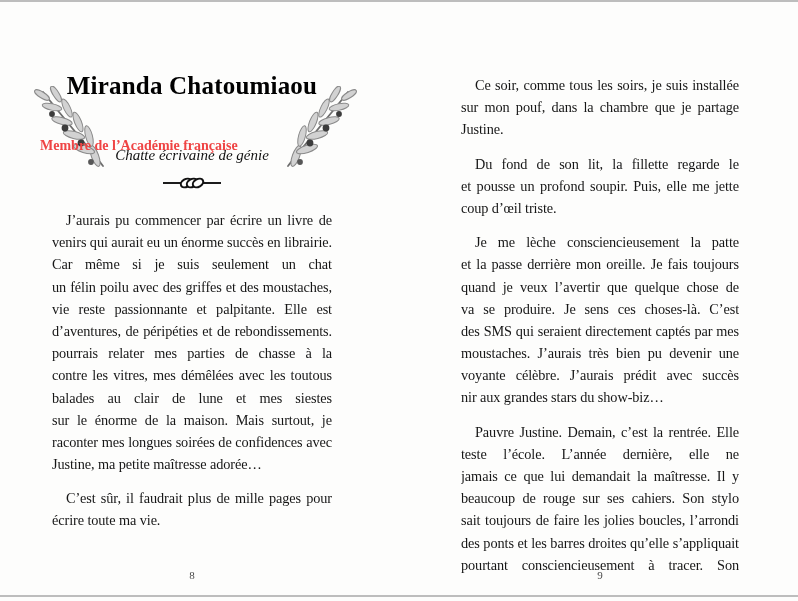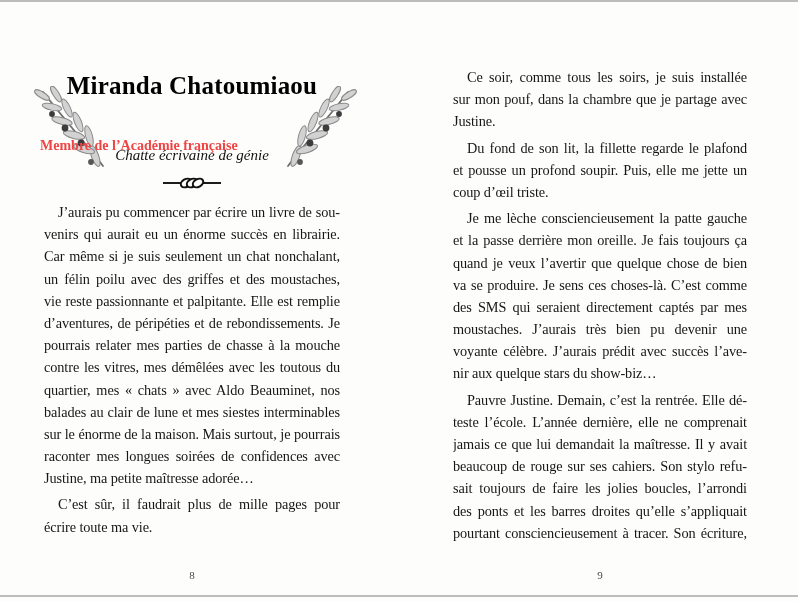--- a/index.html
+++ b/index.html
@@ -47,21 +47,21 @@
   .branch.left-side svg{transform:scaleX(-1);}
   .divider{position:absolute;top:176px;left:50%;transform:translateX(-50%);}
   
   .body{
     position:absolute;left:0;right:0;
     font-size:14.3px;letter-spacing:-0.1px;
     color:var(--text-color);
   }
   .page.left .body{top:197px;}
   .page.right .body{top:62px;}
-  .para{margin:4px;}
+  .para{margin:12px;}
   .line{
     height:22.2px;line-height:22.2px;
     text-align:justify;text-align-last:justify;
     overflow:hidden;white-space:normal;
   }
   .line.lastline{text-align-last:left;}
   .line.indent{text-indent:14px;}
   .pagenum{
     position:absolute;top:569px;left:0;right:0;
     text-align:center;font-size:11px;color:var(--page-number);
@@ -142,21 +142,20 @@
     <div class="body">
         <div class="para">
           <div class="line indent">J’aurais pu commencer par écrire un livre de sou-</div>
           <div class="line">venirs qui aurait eu un énorme succès en librairie.</div>
           <div class="line">Car même si je suis seulement un chat nonchalant,</div>
           <div class="line">un félin poilu avec des griffes et des moustaches, ma</div>
           <div class="line">vie reste passionnante et palpitante. Elle est remplie</div>
           <div class="line">d’aventures, de péripéties et de rebondissements. Je</div>
           <div class="line">pourrais relater mes parties de chasse à la mouche</div>
           <div class="line">contre les vitres, mes démêlées avec les toutous du</div>
-          <div class="line">quartier, mes « chats » avec Aldo Beauminet, nos</div>
           <div class="line">balades au clair de lune et mes siestes interminables</div>
           <div class="line">sur le énorme de la maison. Mais surtout, je pourrais</div>
           <div class="line">raconter mes longues soirées de confidences avec</div>
           <div class="line lastline">Justine, ma petite maîtresse adorée…</div>
         </div>
         <div class="para">
           <div class="line indent">C’est sûr, il faudrait plus de mille pages pour</div>
           <div class="line lastline">écrire toute ma vie.</div>
         </div>
       </div>
@@ -177,21 +176,21 @@
           <div class="line lastline">coup d’œil triste.</div>
         </div>
         <div class="para">
           <div class="line indent">Je me lèche consciencieusement la patte gauche</div>
           <div class="line">et la passe derrière mon oreille. Je fais toujours ça</div>
           <div class="line">quand je veux l’avertir que quelque chose de bien</div>
           <div class="line">va se produire. Je sens ces choses-là. C’est comme</div>
           <div class="line">des SMS qui seraient directement captés par mes</div>
           <div class="line">moustaches. J’aurais très bien pu devenir une</div>
           <div class="line">voyante célèbre. J’aurais prédit avec succès l’ave-</div>
-          <div class="line lastline">nir aux quelque stars du show-biz…</div>
+          <div class="line lastline">nir aux grandes stars du show-biz…</div>
         </div>
         <div class="para">
           <div class="line indent">Pauvre Justine. Demain, c’est la rentrée. Elle dé-</div>
           <div class="line">teste l’école. L’année dernière, elle ne comprenait</div>
           <div class="line">jamais ce que lui demandait la maîtresse. Il y avait</div>
           <div class="line">beaucoup de rouge sur ses cahiers. Son stylo refu-</div>
           <div class="line">sait toujours de faire les jolies boucles, l’arrondi</div>
           <div class="line">des ponts et les barres droites qu’elle s’appliquait</div>
           <div class="line">pourtant consciencieusement à tracer. Son écriture,</div>
         </div>

